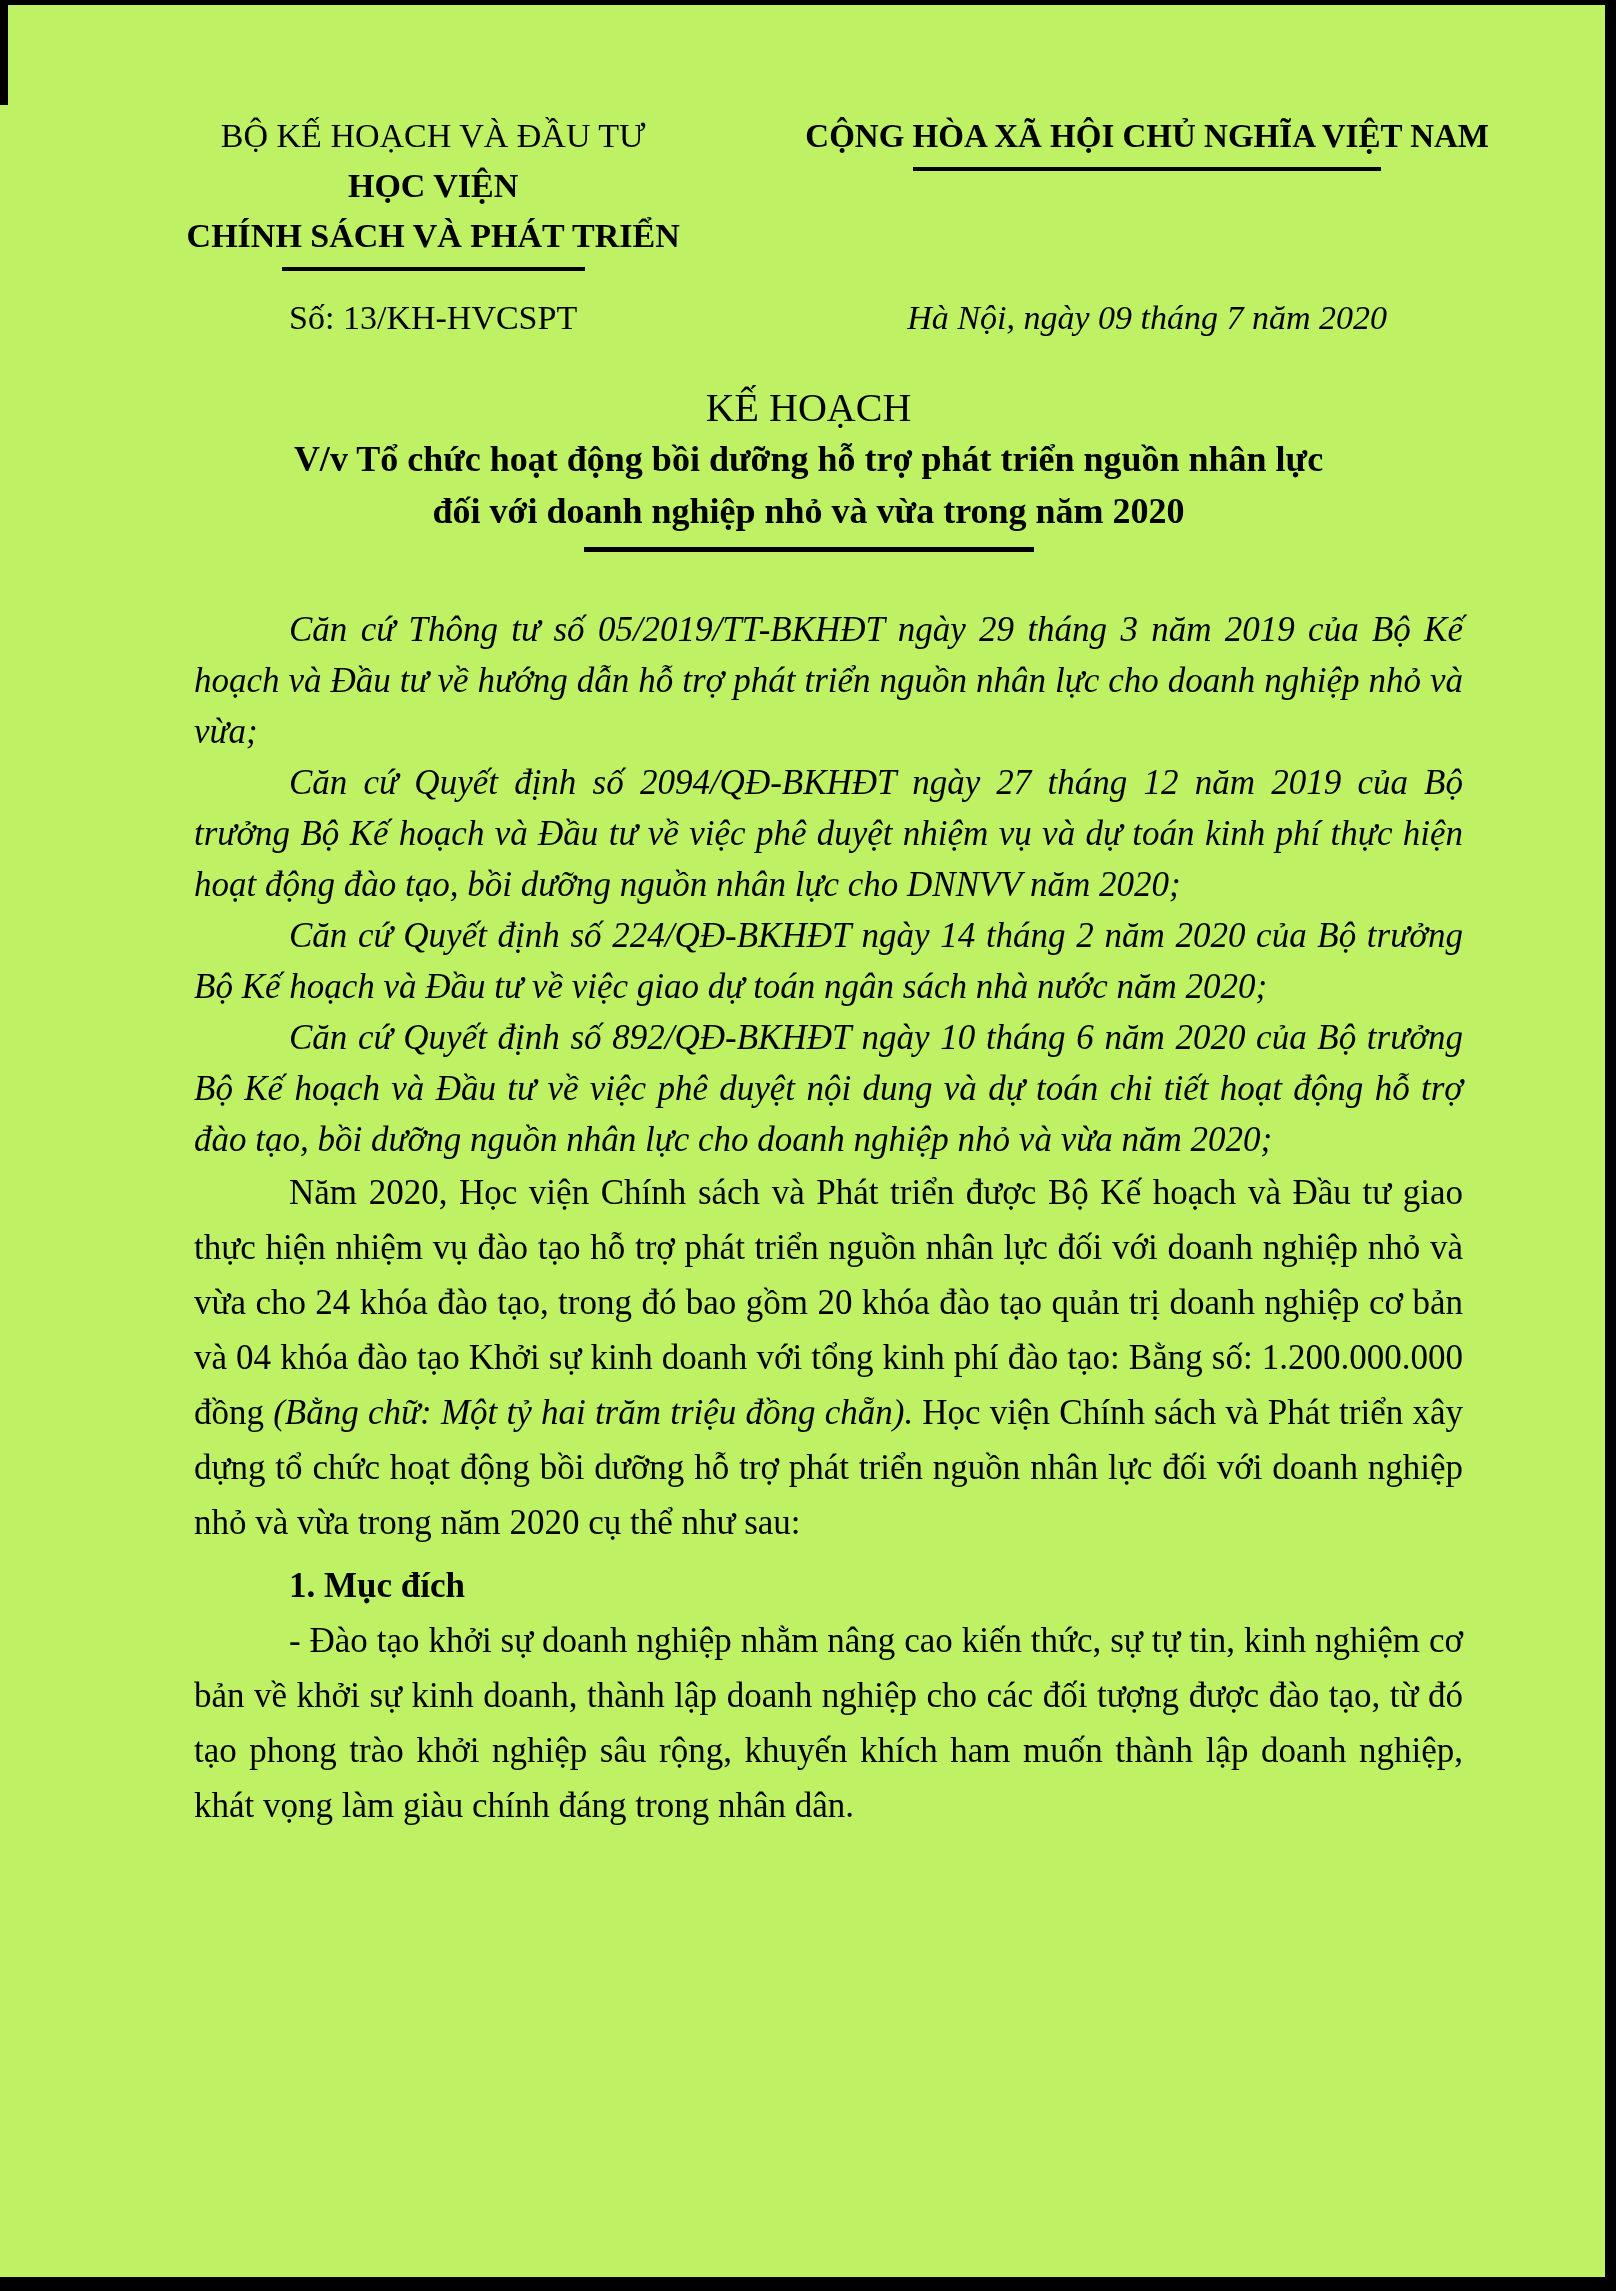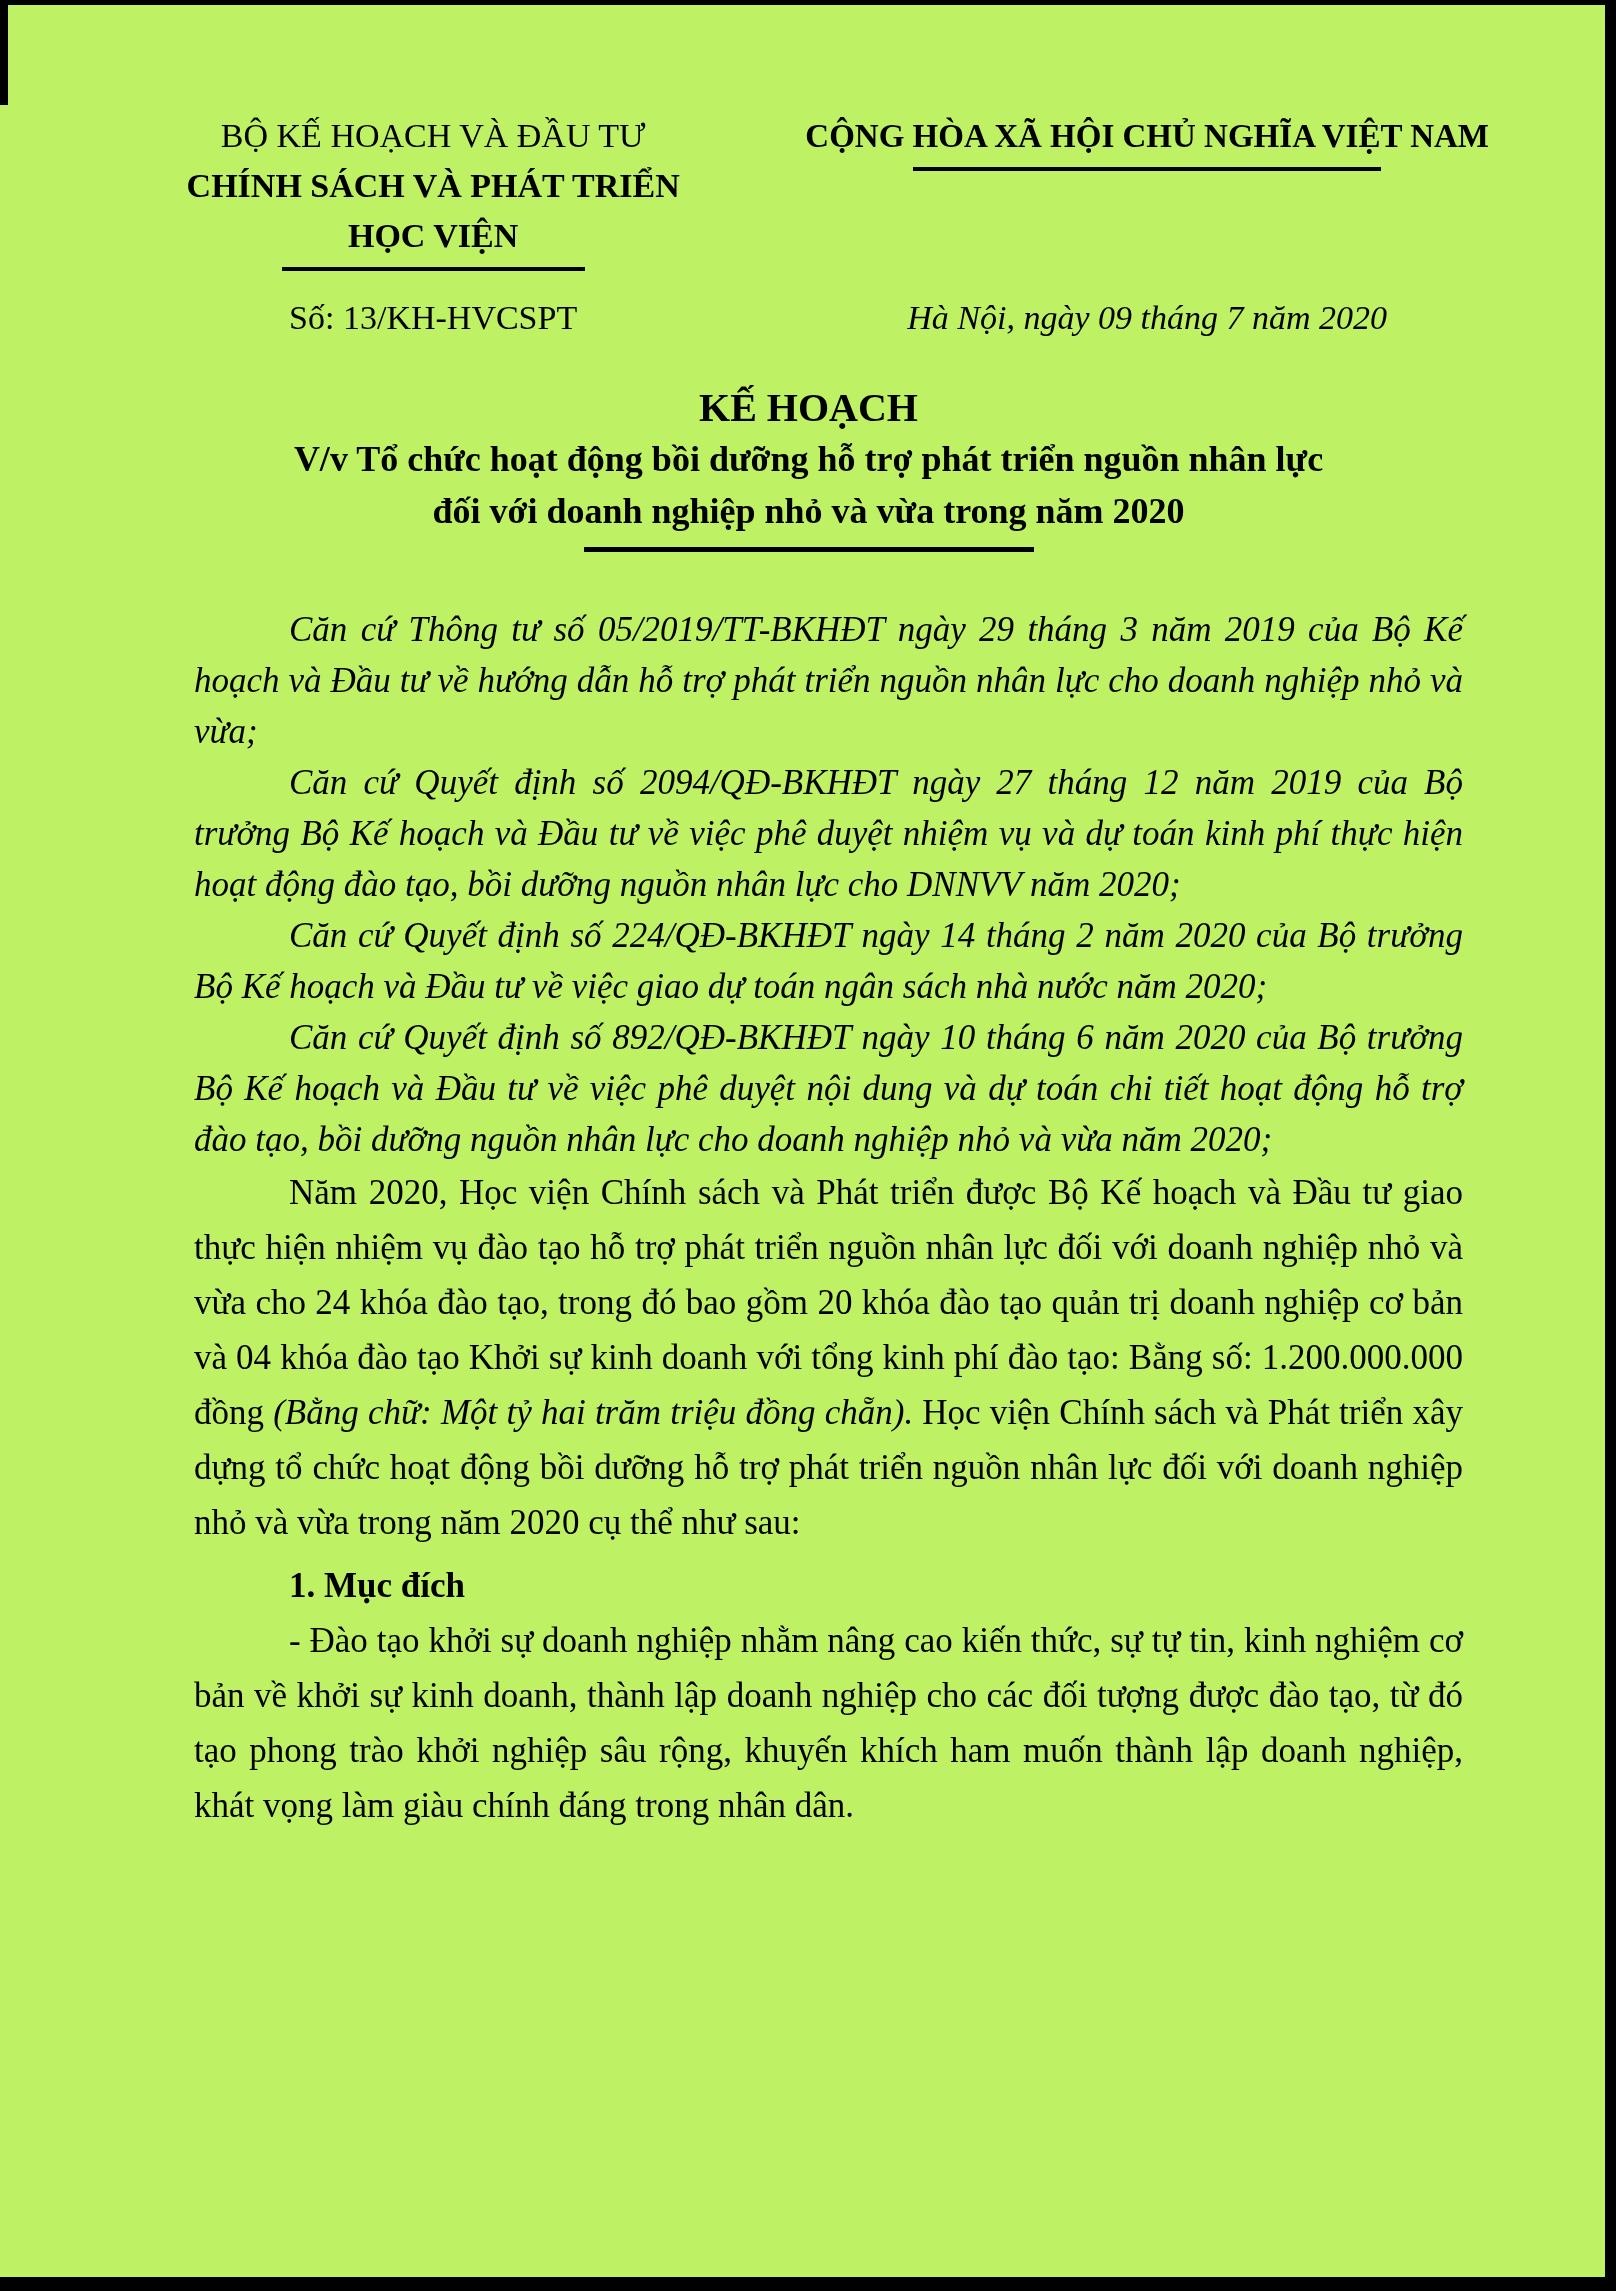--- a/index.html
+++ b/index.html
@@ -31,21 +31,21 @@
   .nat-motto{font-size:36px;line-height:52px;font-weight:bold;}
   .rule{height:4px;background:#000;margin:6px auto 0 auto;}
   .rule-left{width:303px;}
   .rule-right{width:468px;}
   .hdr-row2{display:flex;padding-left:119px;padding-right:70px;margin-top:28px;font-family:Liberation Serif, serif;}
   .doc-number{font-size:34px;}
   .place-date{font-size:34px;font-style:italic;}
 
   
   .title-block{margin-top:46px;text-align:center;padding:0 119px;}
-  .title-main{font-size:40px;font-weight:bold;line-height:50px;}
+  .title-main{font-size:40px;font-weight:normal;line-height:50px;}
   .title-sub{font-size:36px;font-weight:bold;line-height:52px;}
   .rule-title{width:450px;height:5px;background:#000;margin:10px auto 0 auto;}
 
   
   .doc-body{margin-top:52px;padding:0 154px 0 194px;}
   .para{
     font-size:35px;
     text-align:justify;
     text-indent:95px;
     margin:0;
@@ -63,22 +63,22 @@
   <div class="edge edge-top"></div>
   <div class="edge edge-right"></div>
   <div class="edge edge-bottom"></div>
   <div class="edge edge-left"></div>
 
   <div class="content">
 
     <div class="hdr-row">
       <div class="hdr-col-left">
         <div class="hdr-line">BỘ KẾ HOẠCH VÀ ĐẦU TƯ</div>
+        <div class="hdr-line hdr-bold">HỌC VIỆN</div>
         <div class="hdr-line hdr-bold">CHÍNH SÁCH VÀ PHÁT TRIỂN</div>
-        <div class="hdr-line hdr-bold">HỌC VIỆN</div>
         <div class="rule rule-left"></div>
       </div>
       <div class="hdr-col-right">
         <div class="nat-title">CỘNG HÒA XÃ HỘI CHỦ NGHĨA VIỆT NAM</div>
         <div class="rule rule-right"></div>
       </div>
     </div>
 
     <div class="hdr-row2">
       <div class="hdr-col-left doc-number">Số: 13/KH-HVCSPT</div>

